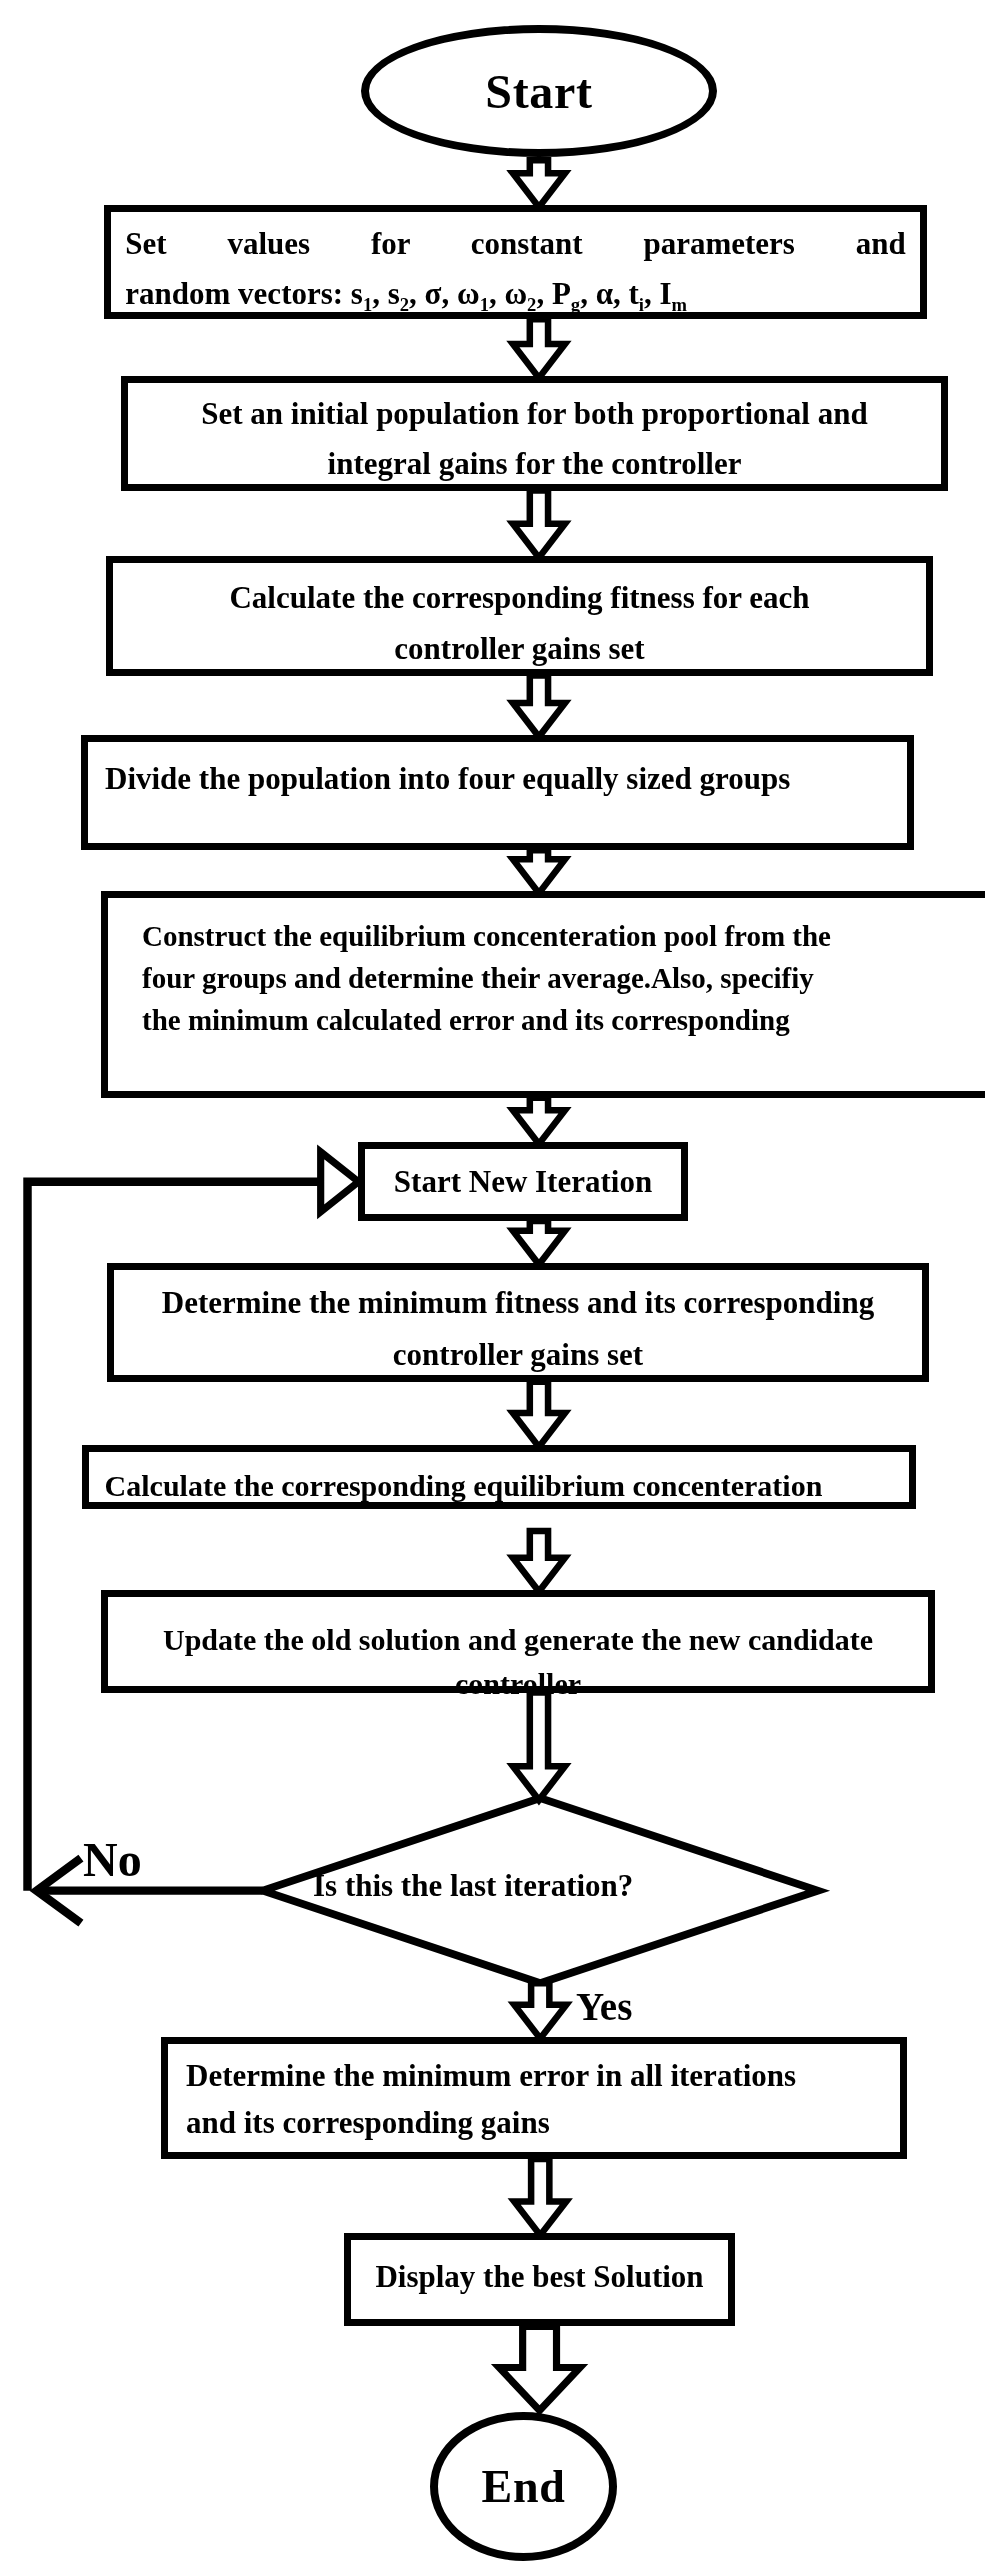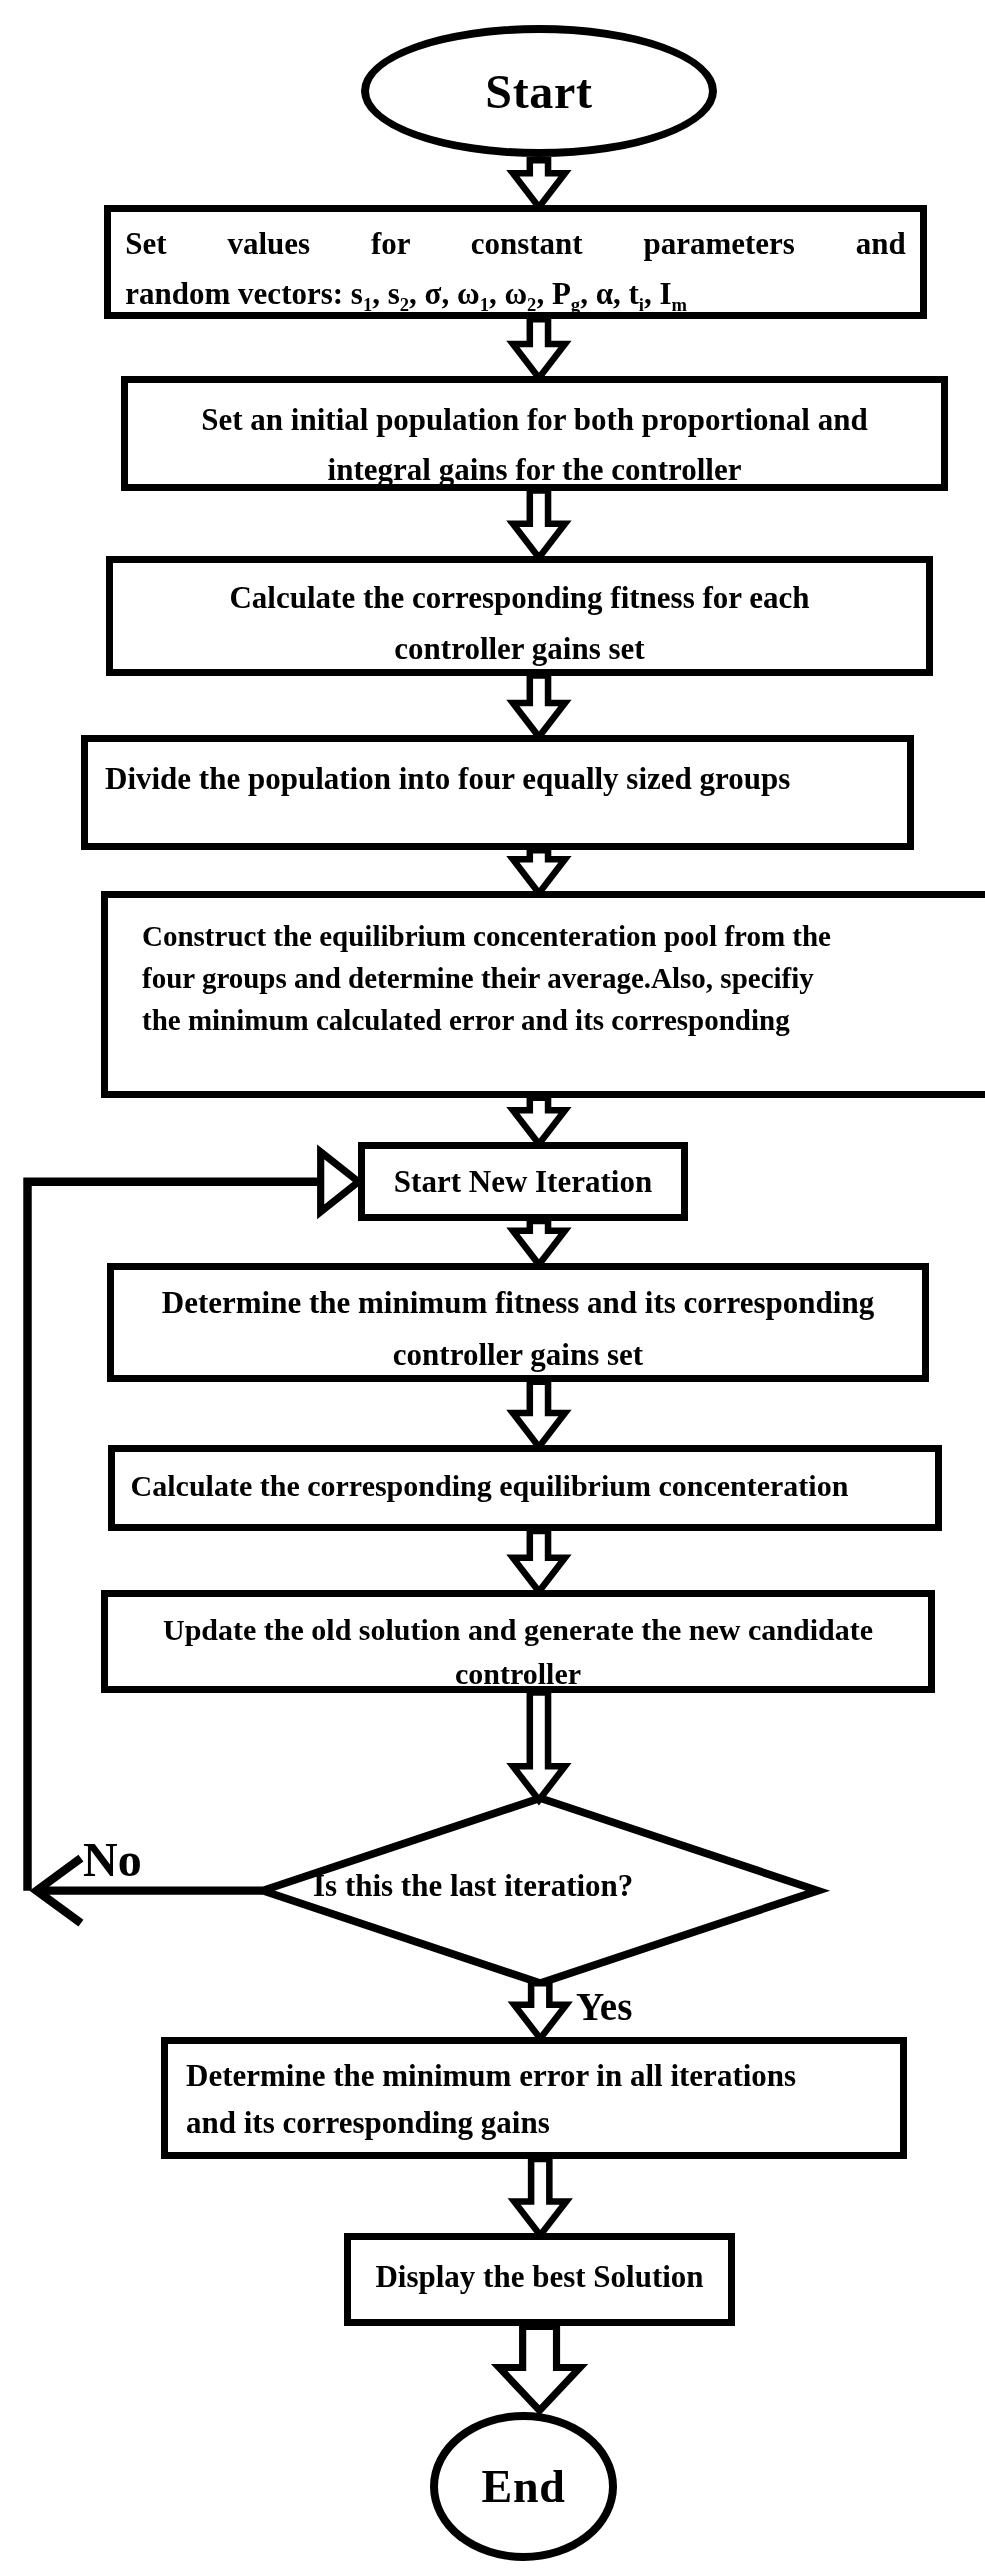--- a/index.html
+++ b/index.html
@@ -79,21 +79,21 @@
 
   <div class="node terminator" id="start" style="left:361px;top:25px;width:356px;height:132px">
     <span>Start</span>
   </div>
 
   <div class="node box" style="left:104px;top:205px;width:823px;height:114px;padding:6.5px 14.3px 0 14.3px">
     <div class="jl">Set values for constant parameters and</div>
     <div>random vectors: s<sub>1</sub>, s<sub>2</sub>, σ, ω<sub>1</sub>, ω<sub>2</sub>, P<sub>g</sub>, α, t<sub>i</sub>, I<sub>m</sub></div>
   </div>
 
-  <div class="node box center" style="left:121px;top:376px;width:827px;height:115px;padding-top:12px">
+  <div class="node box center" style="left:121px;top:376px;width:827px;height:115px;padding-top:6px">
     <div>Set an initial population for both proportional and</div>
     <div>integral gains for the controller</div>
   </div>
 
   <div class="node box center" style="left:106px;top:556px;width:827px;height:120px;padding-top:9px;line-height:51px">
     <div>Calculate the corresponding fitness for each</div>
     <div>controller gains set</div>
   </div>
 
   <div class="node box" style="left:81px;top:735px;width:833px;height:115px;padding:11.7px 17px 0 17px">
@@ -108,25 +108,25 @@
 
   <div class="node box" style="left:358px;top:1142px;width:330px;height:79px;border-width:7.2px;display:flex;align-items:center;justify-content:center">
     <span>Start New Iteration</span>
   </div>
 
   <div class="node box center" style="left:107px;top:1263px;width:822px;height:119px;padding-top:6.5px;line-height:52px">
     <div>Determine the minimum fitness and its corresponding</div>
     <div>controller gains set</div>
   </div>
 
-  <div class="node box" style="left:108px;top:1445px;width:834px;height:86px;padding:9px 15.6px 0 15.6px;font-size:30px">
+  <div class="node box" style="left:82px;top:1445px;width:834px;height:64px;padding:9px 15.6px 0 15.6px;font-size:30px">
     <div>Calculate the corresponding equilibrium concenteration</div>
   </div>
 
-  <div class="node box center" style="left:101px;top:1590px;width:834px;height:103px;padding-top:11px;font-size:30px;line-height:44px">
+  <div class="node box center" style="left:101px;top:1590px;width:834px;height:103px;padding-top:21px;font-size:30px;line-height:44px">
     <div>Update the old solution and generate the new candidate</div>
     <div>controller</div>
   </div>
 
   <div class="floating-label" style="left:313px;top:1868px;width:456px;text-align:left;font-size:31px">Is this the last iteration?</div>
 
   <div class="floating-label" style="left:83px;top:1832px;font-size:48px">No</div>
   <div class="floating-label" style="left:576px;top:1984px;font-size:39px">Yes</div>
 
   <div class="node box" style="left:161px;top:2037px;width:746px;height:122px;padding:7.8px 18px 0 18px;line-height:47px">

